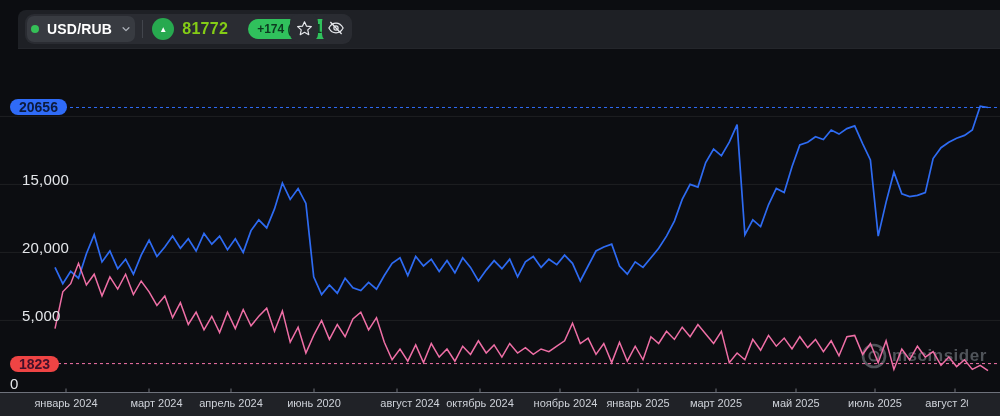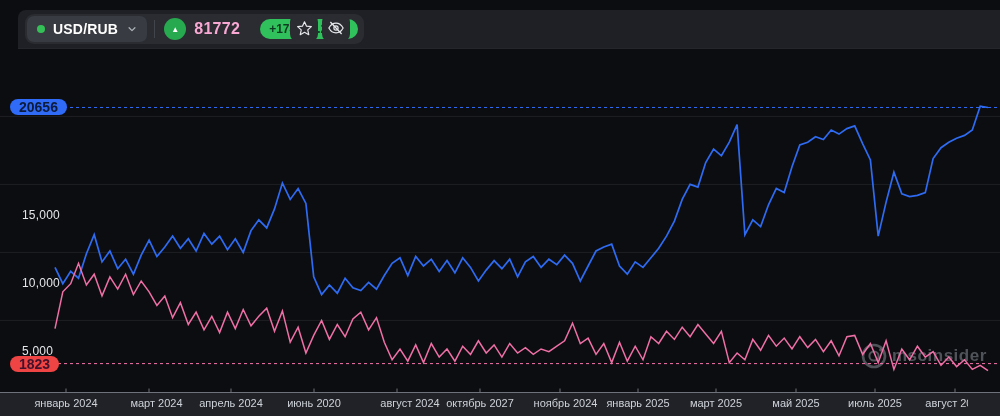--- a/index.html
+++ b/index.html
@@ -4,38 +4,38 @@
 <style>
   html,body{margin:0;padding:0;background:#0a0b0e;width:1000px;height:416px;overflow:hidden;
     font-family:"Liberation Sans","DejaVu Sans",sans-serif;}
   .app{position:relative;width:1000px;height:416px;background:#0c0d11;}
   
   .header{position:absolute;left:18px;top:10px;right:0;height:38px;background:#1e2025;
     border-radius:8px 0 0 0;border-bottom:1px solid #24262b;z-index:5;}
   .symbol-group{position:absolute;left:7px;top:4px;height:30px;display:flex;align-items:center;
     background:#2a2c32;border-radius:9px;padding:0 6px 0 2px;}
   .symbol-pill{display:flex;align-items:center;height:26px;background:#383b41;border-radius:7px;
-    padding:0 10px;cursor:pointer;}
+    padding:0 4px;cursor:pointer;}
   .dot{width:8px;height:8px;border-radius:50%;background:#35c057;margin-right:8px;}
   .symbol{color:#fff;font-size:14px;font-weight:700;letter-spacing:.2px;}
   .chev{margin-left:9px;display:flex;}
   .vdivider{width:1px;height:18px;background:#42454c;margin:0 9px 0 7px;}
   .price-section{display:flex;align-items:center;}
   .up-circle{width:22px;height:22px;border-radius:50%;background:#27a94f;display:flex;
     align-items:center;justify-content:center;color:#fff;font-size:8px;margin-right:8px;}
-  .price{color:#f9a8d4;font-size:16px;font-weight:700;margin-right:20px;letter-spacing:.3px;}
+  .price{color:#84cc16;font-size:16px;font-weight:700;margin-right:20px;letter-spacing:.3px;}
   .change-badge{background:#30c15c;color:#0d3a20;font-size:12px;font-weight:700;
     border-radius:11px;padding:3px 9px;white-space:nowrap;}
   .iconbtn{position:absolute;top:4px;width:28px;height:28px;background:#2a2c32;border:none;
     border-radius:8px;display:flex;align-items:center;justify-content:center;cursor:pointer;padding:0;}
   .iconbtn.star{left:272px;}
   .iconbtn.eye{left:304px;}
   
   .chart-svg{position:absolute;left:0;top:0;z-index:1;}
-  .ylabel{position:absolute;color:#e4e6ea;font-size:12px;z-index:2;letter-spacing:.2px;margin-top:37px;}
+  .ylabel{position:absolute;color:#e4e6ea;font-size:15px;z-index:2;letter-spacing:.2px;}
   .level-badge{position:absolute;left:10px;height:16px;line-height:16px;border-radius:8px;
     padding:0 9px;font-size:14px;font-weight:700;z-index:3;}
   .level-badge.blue{background:#2f6bf7;color:#0d1b3d;}
   .level-badge.pink{background:#ef4444;color:#43112a;}
   .watermark{position:absolute;left:860px;top:342px;display:flex;align-items:center;z-index:0;
     color:rgba(162,168,178,.45);font-size:17px;font-weight:700;letter-spacing:.5px;}
   .watermark svg{margin-right:4px;}
   
   .xaxis{position:absolute;left:0;top:393px;width:1000px;height:36px;background:#202227;z-index:2;}
   .xlabels{position:relative;width:968px;height:100%;overflow:hidden;}
@@ -98,21 +98,21 @@
       <line x1="875" y1="388.5" x2="875" y2="392.5" stroke="#6e727b" stroke-width="1"></line>
       <line x1="955" y1="388.5" x2="955" y2="392.5" stroke="#6e727b" stroke-width="1"></line>
       <line x1="58" y1="107.47839999999997" x2="1000" y2="107.47839999999997" stroke="#2f6bf7" stroke-width="1" stroke-dasharray="3 3"></line>
       <line x1="58" y1="363.6072" x2="1000" y2="363.6072" stroke="#f473a9" stroke-width="1" stroke-dasharray="3 3"></line>
       <polyline points="55.0,267.4 62.8,283.7 70.7,271.4 78.5,278.2 86.4,253.8 94.2,234.7 102.0,261.9 109.9,251.0 117.7,268.7 125.6,259.2 133.4,274.2 141.2,255.1 149.1,240.2 156.9,256.5 164.8,247.0 172.6,236.1 180.4,248.3 188.3,238.8 196.1,251.0 204.0,233.4 211.8,244.2 219.6,236.1 227.5,249.7 235.3,238.8 243.2,252.4 251.0,230.6 258.8,219.8 266.7,227.9 274.5,208.9 282.4,183.0 290.2,199.4 298.1,188.5 305.9,203.4 313.7,276.9 321.6,294.6 329.4,285.0 337.3,293.2 345.1,278.2 352.9,287.8 360.8,290.5 368.6,282.3 376.5,289.1 384.3,275.5 392.1,263.3 400.0,257.8 407.8,275.5 415.7,256.5 423.5,266.0 431.3,259.2 439.2,271.4 447.0,260.6 454.9,272.8 462.7,257.8 470.5,267.4 478.4,281.0 486.2,270.1 494.1,260.6 501.9,268.7 509.7,259.2 517.6,276.9 525.4,261.9 533.3,256.5 541.1,267.4 548.9,259.2 556.8,264.6 564.6,255.1 572.5,263.3 580.3,281.0 588.1,266.0 596.0,251.0 603.8,247.0 611.7,244.2 619.5,266.0 627.3,274.2 635.2,261.9 643.0,267.4 650.9,257.8 658.7,248.3 666.5,236.1 674.4,221.1 682.2,199.4 690.1,184.4 697.9,187.1 705.7,162.6 713.6,149.0 721.4,155.8 729.3,142.2 737.1,124.6 744.9,234.7 752.8,219.8 760.6,226.6 768.5,204.8 776.3,188.5 784.2,192.6 792.0,166.7 799.8,145.0 807.7,142.2 815.5,136.8 823.4,139.5 831.2,130.0 839.0,134.1 846.9,128.6 854.7,125.9 862.6,143.6 870.4,159.9 878.2,236.1 886.1,202.1 893.9,172.2 901.8,193.9 909.6,196.6 917.4,195.3 925.3,192.6 933.1,158.6 941.0,147.7 948.8,142.2 956.6,138.2 964.5,135.4 972.3,130.0 980.2,106.2 988.0,107.5" fill="none" stroke="#2e6bf2" stroke-width="1.7" stroke-linejoin="miter"></polyline>
       <polyline points="55.0,328.6 62.8,291.8 70.7,283.7 78.5,263.3 86.4,285.0 94.2,274.2 102.0,295.9 109.9,276.9 117.7,289.1 125.6,274.2 133.4,294.6 141.2,281.0 149.1,291.8 156.9,305.4 164.8,295.9 172.6,317.7 180.4,302.7 188.3,324.5 196.1,312.2 204.0,329.9 211.8,316.3 219.6,332.6 227.5,312.2 235.3,328.6 243.2,309.5 251.0,325.8 258.8,316.3 266.7,308.2 274.5,331.3 282.4,310.9 290.2,342.2 298.1,327.2 305.9,353.0 313.7,335.4 321.6,320.4 329.4,339.4 337.3,324.5 345.1,336.7 352.9,319.0 360.8,312.2 368.6,329.9 376.5,317.7 384.3,342.2 392.1,359.8 400.0,349.0 407.8,361.2 415.7,344.9 423.5,362.6 431.3,343.5 439.2,357.1 447.0,349.0 454.9,361.2 462.7,346.2 470.5,354.4 478.4,340.8 486.2,353.0 494.1,344.9 501.9,357.1 509.7,343.5 517.6,353.0 525.4,347.6 533.3,354.4 541.1,349.0 548.9,351.7 556.8,346.2 564.6,340.8 572.5,323.1 580.3,343.5 588.1,338.1 596.0,354.4 603.8,343.5 611.7,362.6 619.5,342.2 627.3,361.2 635.2,346.2 643.0,359.8 650.9,336.7 658.7,343.5 666.5,331.3 674.4,339.4 682.2,327.2 690.1,336.7 697.9,324.5 705.7,334.0 713.6,343.5 721.4,331.3 729.3,362.6 737.1,353.0 744.9,359.8 752.8,339.4 760.6,350.3 768.5,335.4 776.3,346.2 784.2,338.1 792.0,349.0 799.8,336.7 807.7,347.6 815.5,339.4 823.4,351.7 831.2,340.8 839.0,355.8 846.9,336.7 854.7,335.4 862.6,354.4 870.4,343.5 878.2,362.6 886.1,340.8 893.9,369.4 901.8,349.0 909.6,359.8 917.4,346.2 925.3,357.1 933.1,351.7 941.0,365.3 948.8,357.1 956.6,366.6 964.5,359.8 972.3,369.4 980.2,365.3 988.0,370.7" fill="none" stroke="#ef6fa6" stroke-width="1.5" stroke-linejoin="miter"></polyline>
     </svg>
 
   <div id="yLabels">
       <div class="ylabel" style="left: 22px; top: 171px;">15,000</div>
-      <div class="ylabel" style="left: 22px; top: 239px;">10,000</div>
+      <div class="ylabel" style="left: 22px; top: 239px;">20,000</div>
       <div class="ylabel" style="left: 22px; top: 307px;">5,000</div>
       <div class="ylabel" style="left: 10px; top: 375px;">0</div>
     </div>
 
   <div class="level-badge blue" id="badgeBlue" style="top: 99px;">20656</div>
   <div class="level-badge pink" id="badgePink" style="top: 356px;">1823</div>
 
   <div class="watermark">
     <svg width="28" height="28" viewBox="0 0 28 28">
       <circle cx="14" cy="14" r="11" fill="none" stroke="rgba(162,168,178,.45)" stroke-width="2.6"></circle>
@@ -122,21 +122,21 @@
     <span>mscinsider</span>
   </div>
 
   <div class="xaxis">
     <div class="xlabels" id="xLabels">
         <span class="xlabel" style="left: 66px;">январь 2024</span>
         <span class="xlabel" style="left: 149px; padding-left: 15px;">март 2024</span>
         <span class="xlabel" style="left: 231px; text-align: center;">апрель 2024</span>
         <span class="xlabel" style="left: 314px;">июнь 2020</span>
         <span class="xlabel" style="left: 397px; margin-left: 13px;">август 2024</span>
-        <span class="xlabel" style="left: 480px;">октябрь 2027</span>
+        <span class="xlabel" style="left: 480px;">октябрь 2024</span>
         <span class="xlabel" style="left: 560px; padding-left: 11px;">ноябрь 2024</span>
         <span class="xlabel" style="left: 638px;">январь 2025</span>
         <span class="xlabel" style="left: 716px;">март 2025</span>
         <span class="xlabel" style="left: 796px;">май 2025</span>
         <span class="xlabel" style="left: 875px;">июль 2025</span>
         <span class="xlabel" style="left: 955px;">август 2025</span>
       </div>
   </div>
 
 </div>

